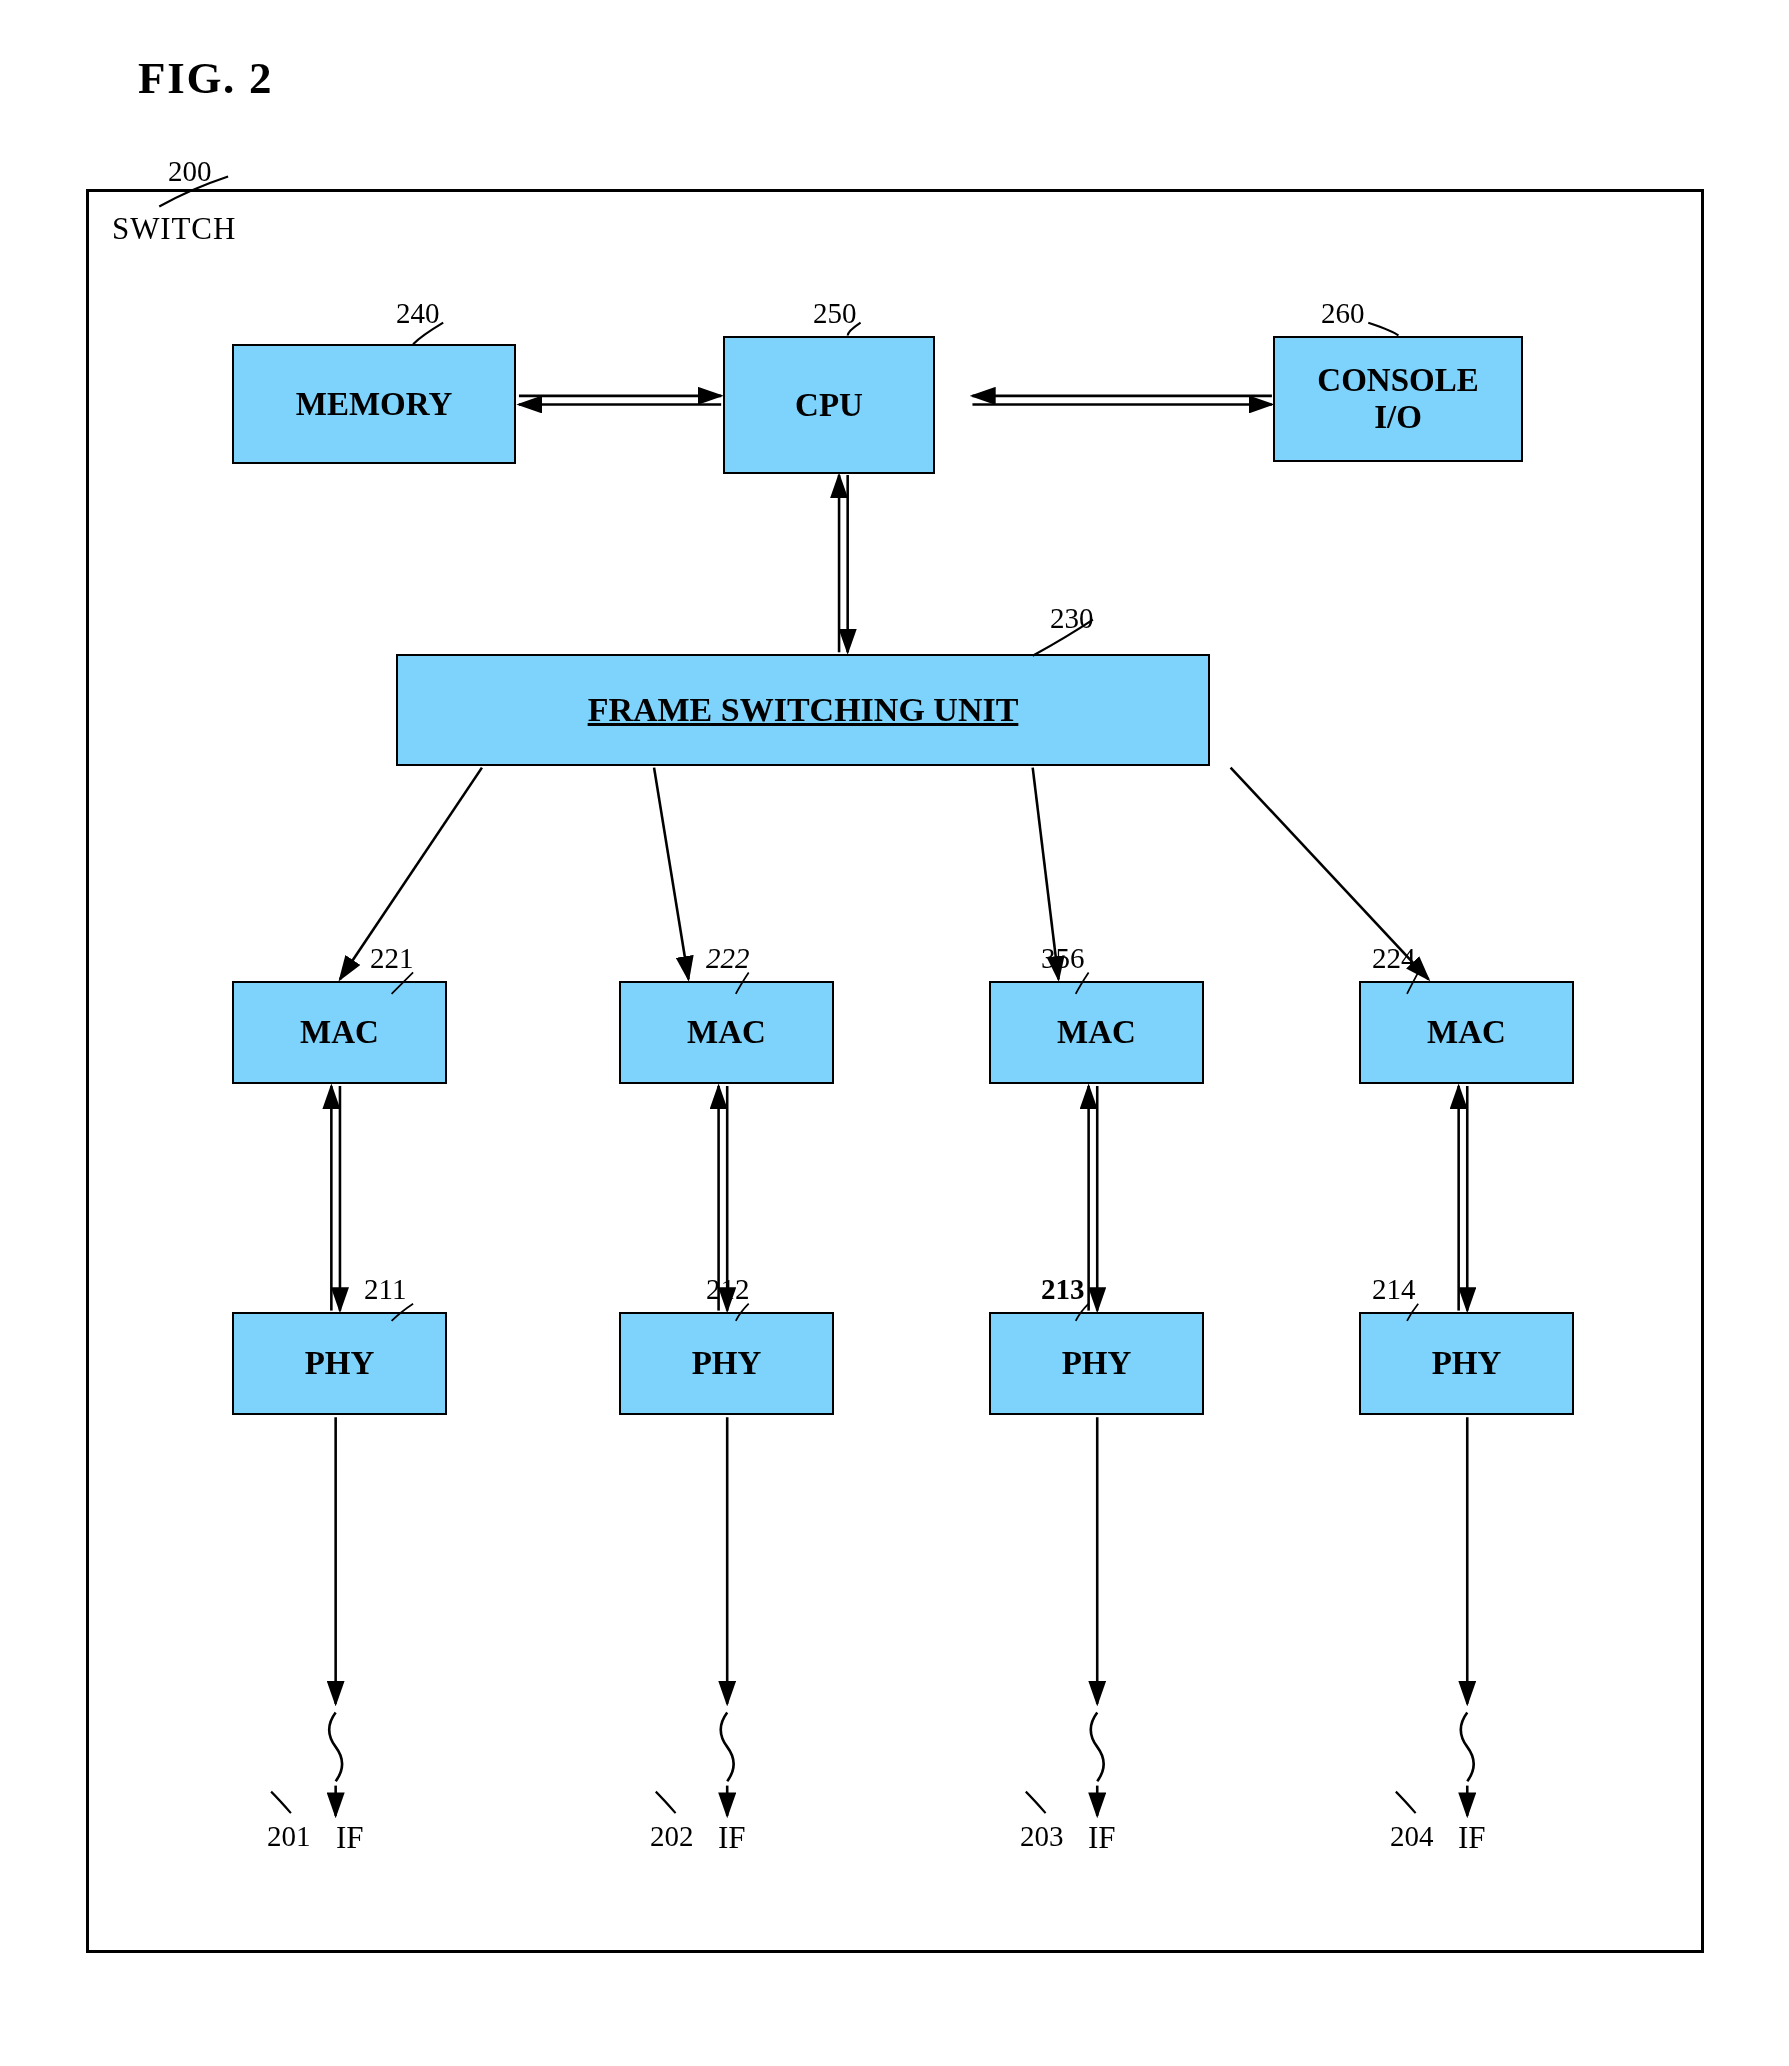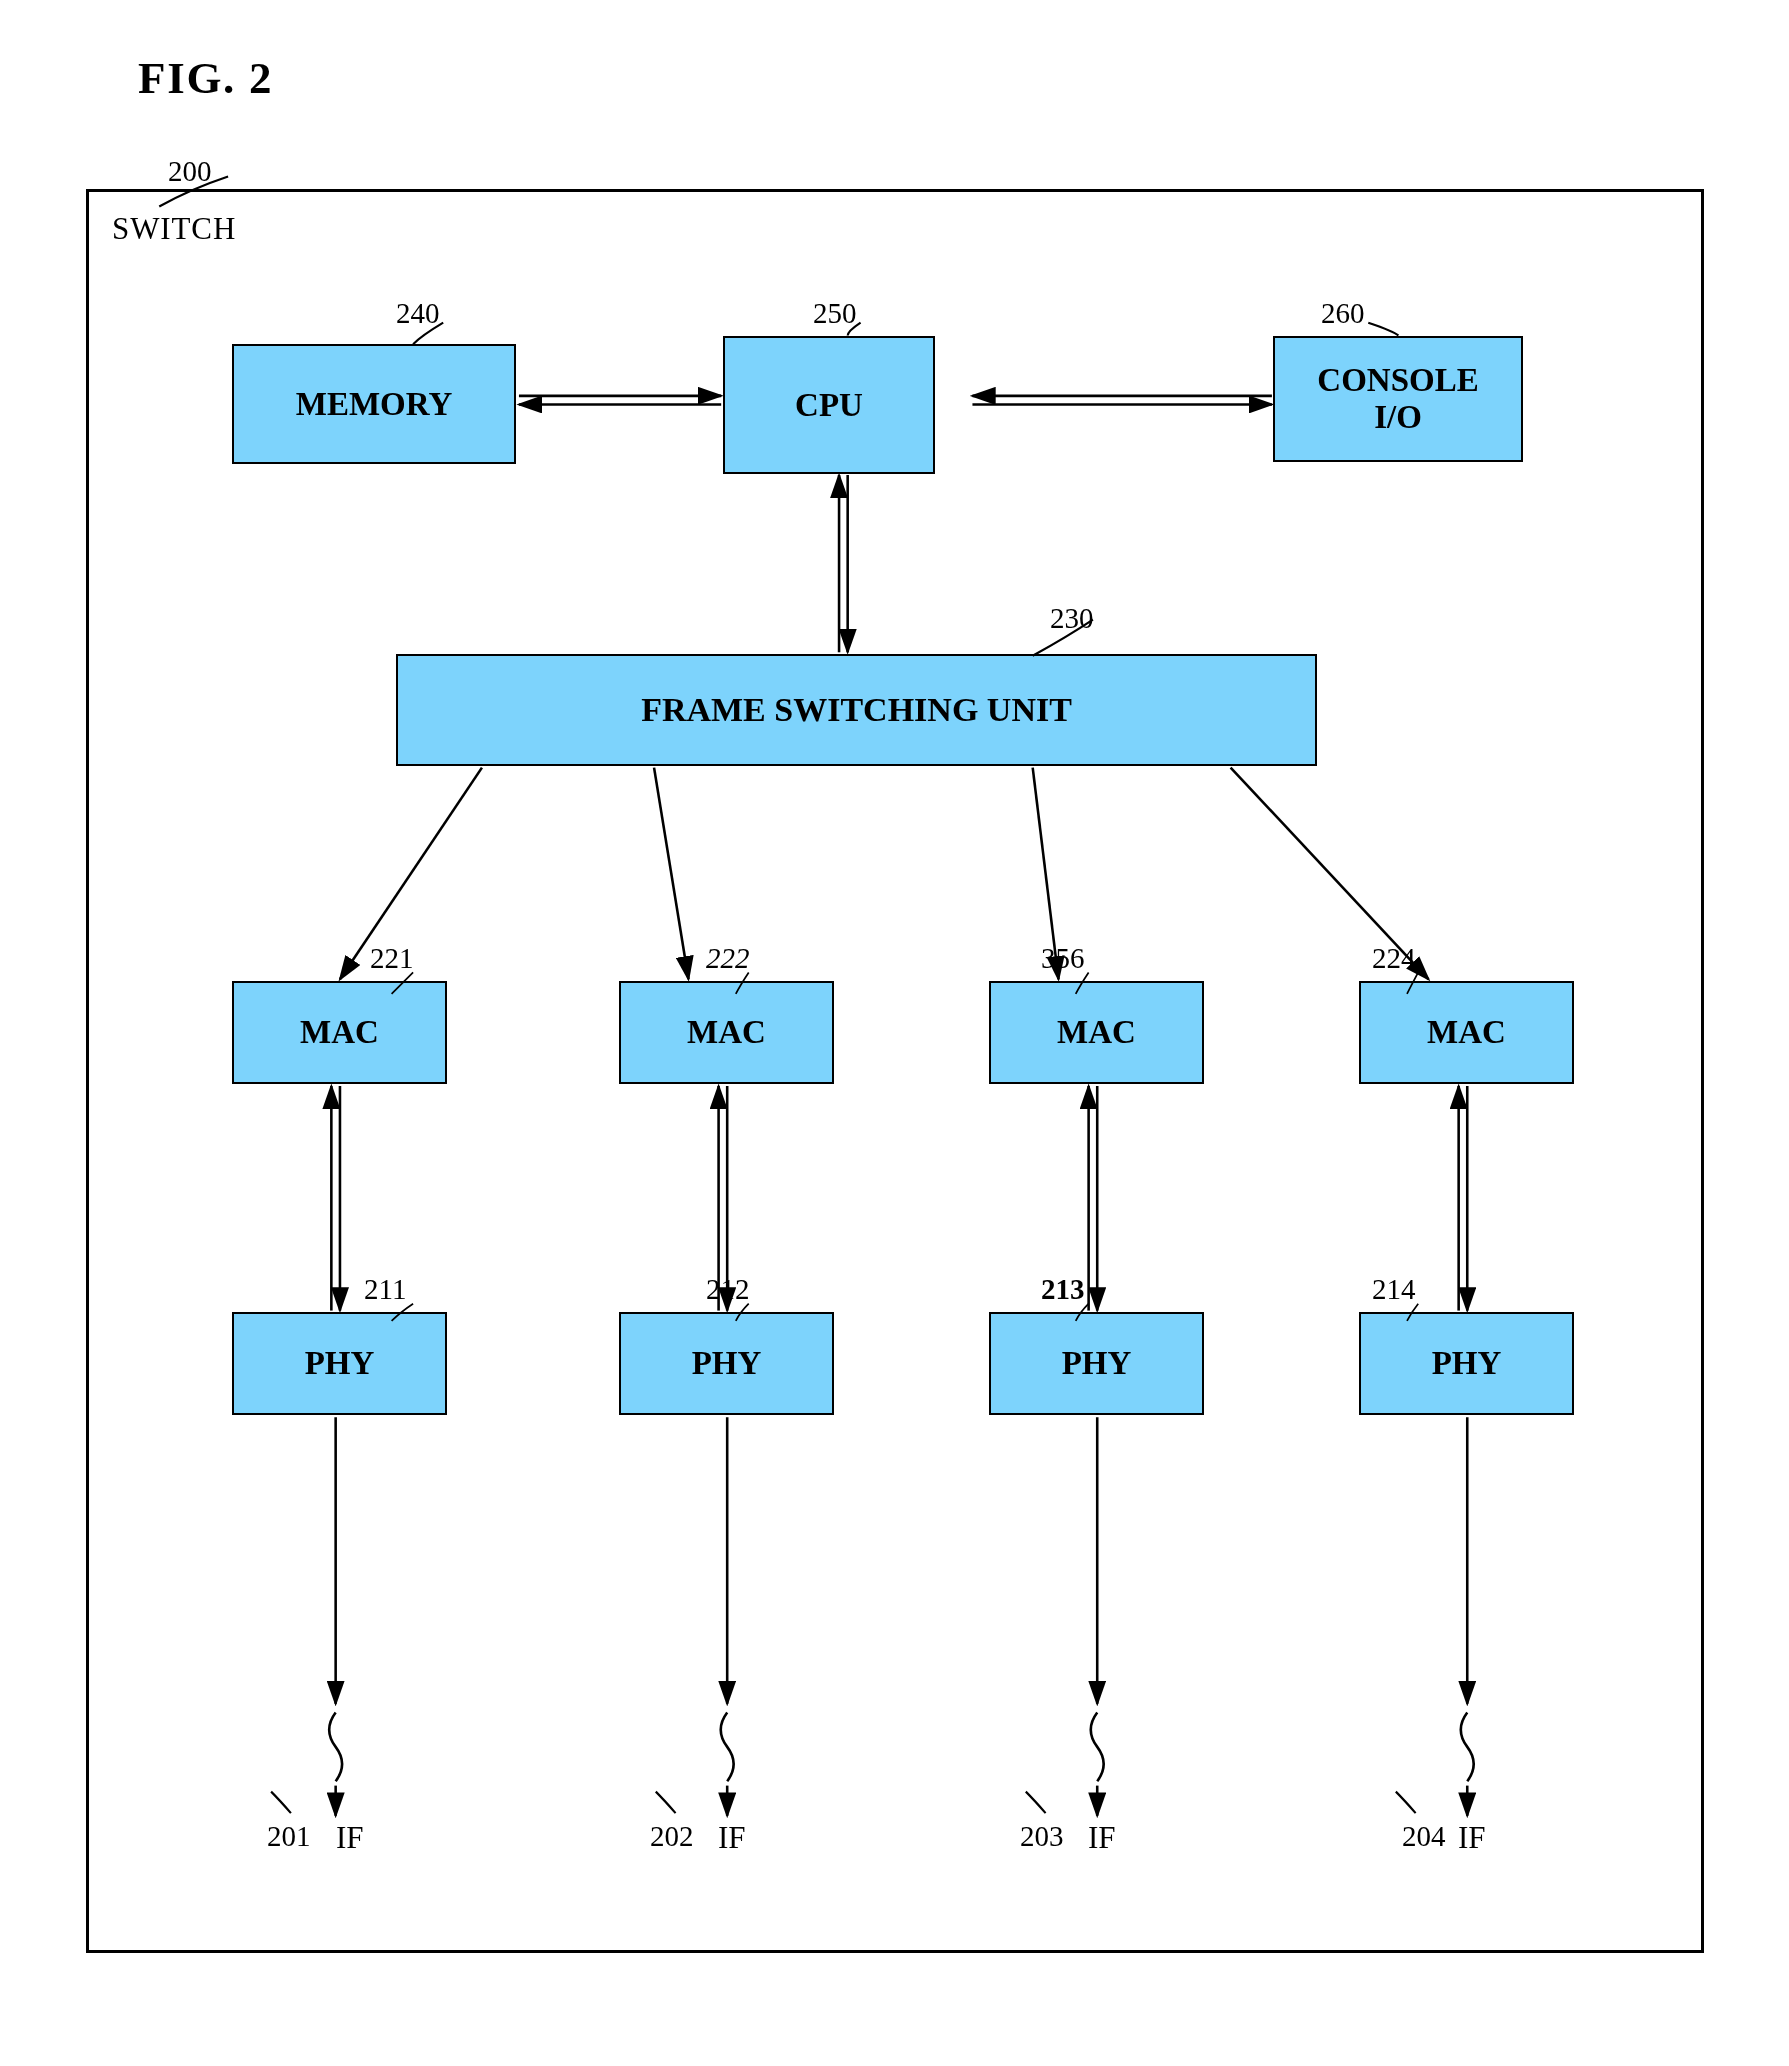--- a/index.html
+++ b/index.html
@@ -104,42 +104,42 @@
 <div class="ref-label" style="top:1273px; left:1372px;">214</div>
 
 <div class="block" style="top:344px; left:232px; width:284px; height:120px;">MEMORY</div>
 
 <div class="block" style="top:336px; left:723px; width:212px; height:138px;">CPU</div>
 
 <div class="block" style="top:336px; left:1273px; width:250px; height:126px;">
   <span>CONSOLE<br>I/O</span>
 </div>
 
-<div class="block" style="top:654px; left:396px; width:921px; height:112px; font-size:34px;">FRAME SWITCHING UNIT</div>
+<div class="block" style="top:654px; left:396px; width:814px; height:112px; font-size:34px;text-decoration:underline;">FRAME SWITCHING UNIT</div>
 
 <div class="block" style="top:981px; left:232px; width:215px; height:103px;">MAC</div>
 <div class="block" style="top:981px; left:619px; width:215px; height:103px;">MAC</div>
 <div class="block" style="top:981px; left:989px; width:215px; height:103px;">MAC</div>
 <div class="block" style="top:981px; left:1359px; width:215px; height:103px;">MAC</div>
 
 <div class="block" style="top:1312px; left:232px; width:215px; height:103px;">PHY</div>
 <div class="block" style="top:1312px; left:619px; width:215px; height:103px;">PHY</div>
 <div class="block" style="top:1312px; left:989px; width:215px; height:103px;">PHY</div>
 <div class="block" style="top:1312px; left:1359px; width:215px; height:103px;">PHY</div>
 
 <div class="ref-label" style="top:1820px; left:267px;text-align:right;">201</div>
 <div class="if-label" style="top:1820px; left:336px;">IF</div>
 
 <div class="ref-label" style="top:1820px; left:650px;">202</div>
 <div class="if-label" style="top:1820px; left:718px;">IF</div>
 
 <div class="ref-label" style="top:1820px; left:1020px;">203</div>
 <div class="if-label" style="top:1820px; left:1088px;">IF</div>
 
-<div class="ref-label" style="top:1820px; left:1390px;margin-left:12px;">204</div>
+<div class="ref-label" style="top:1820px; left:1390px;">204</div>
 <div class="if-label" style="top:1820px; left:1458px;">IF</div>
 
 <svg class="arrows-svg" viewBox="0 0 2080 2402" width="1790" height="2067">
   <defs>
     <marker id="arrowhead" markerWidth="10" markerHeight="7" refX="9" refY="3.5" orient="auto">
       <polygon points="0 0, 10 3.5, 0 7" fill="#000"></polygon>
     </marker>
     <marker id="arrowhead-left" markerWidth="10" markerHeight="7" refX="1" refY="3.5" orient="auto">
       <polygon points="10 0, 0 3.5, 10 7" fill="#000"></polygon>
     </marker>

